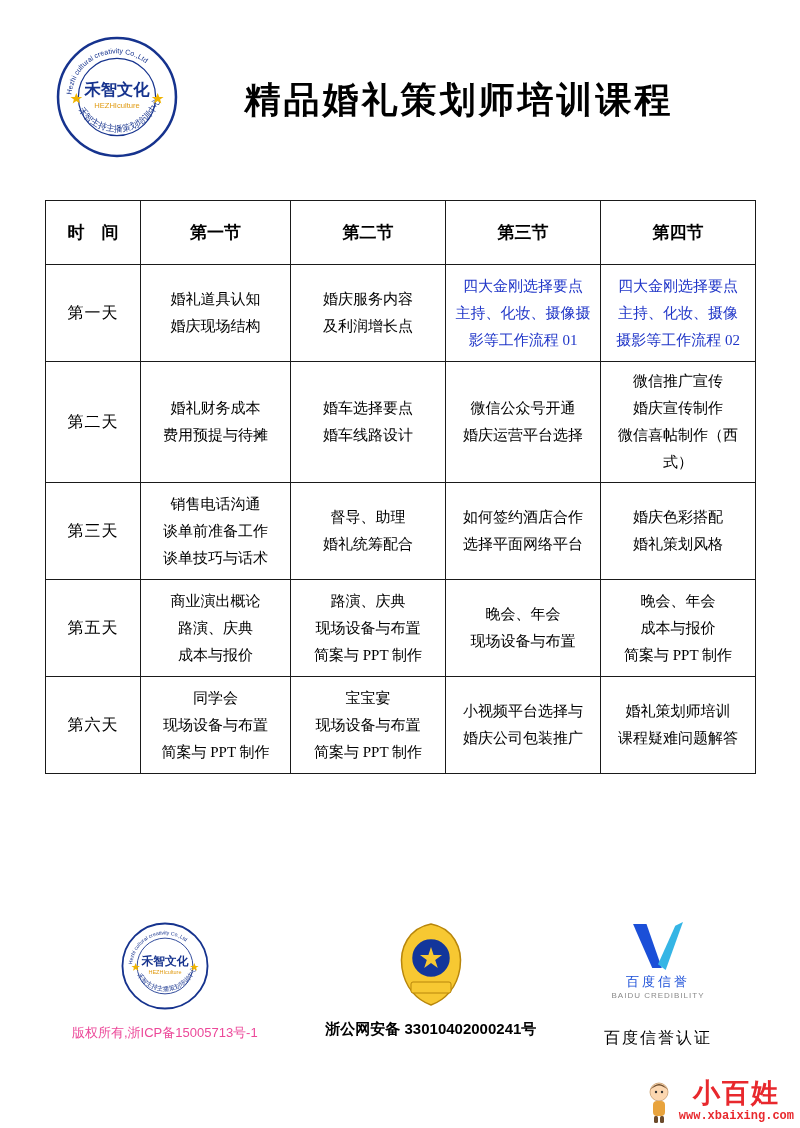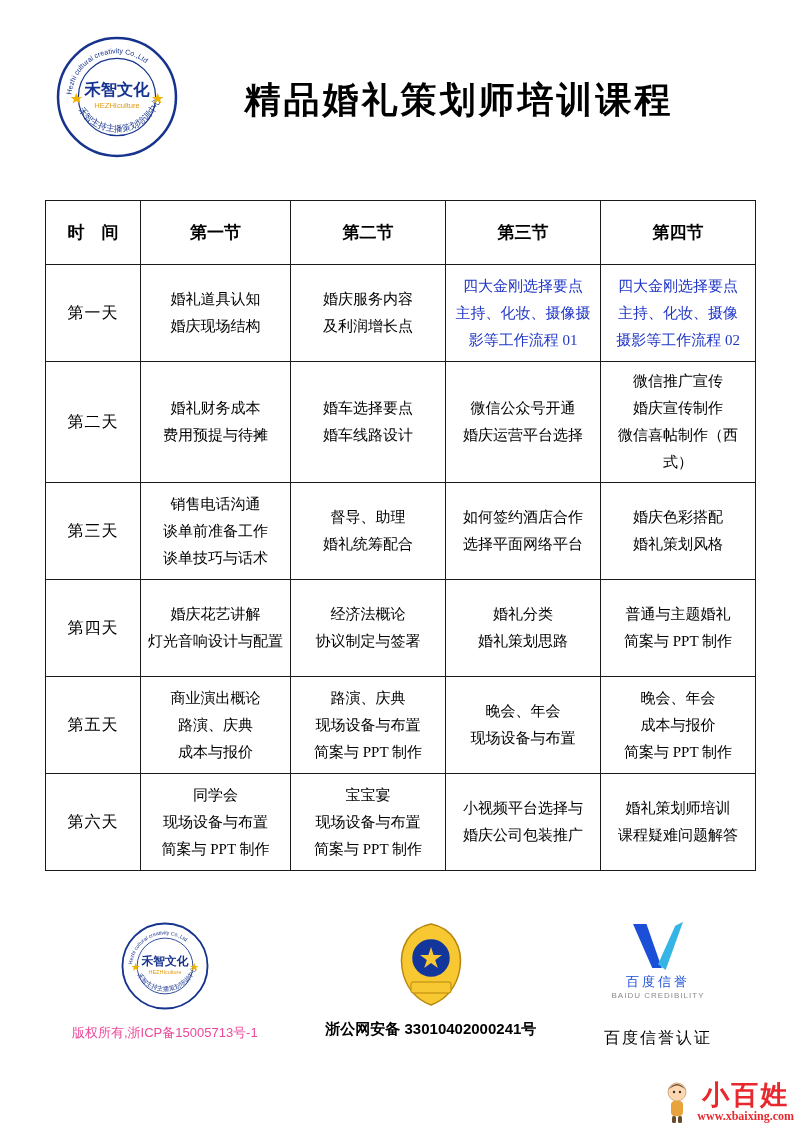--- a/index.html
+++ b/index.html
@@ -65,21 +65,21 @@
     margin-top: 3px; font-size: 13px; font-weight: normal;
     color: var(--baidu-dark-blue, #1b4fd8); letter-spacing: 3px;
   }
   .baidu-en { font-size: 8px; color: #8a8a8a; letter-spacing: 1px; }
   .baidu-cert { margin-top: 28px; font-size: 16px; font-weight: normal; color: #000; letter-spacing: 2px; }
 
   
   .watermark {
     position: absolute; right: 6px; bottom: 4px;
     display: flex; align-items: center; gap: 4px;
-    font-family: Liberation Serif, serif;
+    font-family: Liberation Mono, monospace;
   }
   .wm-icon { width: 32px; height: 44px; }
   .wm-text { display: flex; flex-direction: column; align-items: center; line-height: 1.1; }
   .wm-name { color: var(--watermark-red, #e8282d); font-size: 27px; font-weight: bold; letter-spacing: 2px; }
   .wm-url  { color: var(--watermark-red, #e8282d); font-size: 12px; font-weight: bold; cursor: pointer; }
 
   svg text { font-family: "Liberation Sans", sans-serif; }
 </style>
 </head>
 <body>
@@ -152,31 +152,20 @@
         <td class="day">第三天</td>
         <td class="cell">销售电话沟通
 谈单前准备工作
 谈单技巧与话术</td>
         <td class="cell">督导、助理
 婚礼统筹配合</td>
         <td class="cell">如何签约酒店合作
 选择平面网络平台</td>
         <td class="cell">婚庆色彩搭配
 婚礼策划风格</td>
-      </tr>
-      <tr class="body-row">
-        <td class="day">第四天</td>
-        <td class="cell">婚庆花艺讲解
-灯光音响设计与配置</td>
-        <td class="cell">经济法概论
-协议制定与签署</td>
-        <td class="cell">婚礼分类
-婚礼策划思路</td>
-        <td class="cell">普通与主题婚礼
-简案与 PPT 制作</td>
       </tr>
       <tr class="body-row">
         <td class="day">第五天</td>
         <td class="cell">商业演出概论
 路演、庆典
 成本与报价</td>
         <td class="cell">路演、庆典
 现场设备与布置
 简案与 PPT 制作</td>
         <td class="cell">晚会、年会

